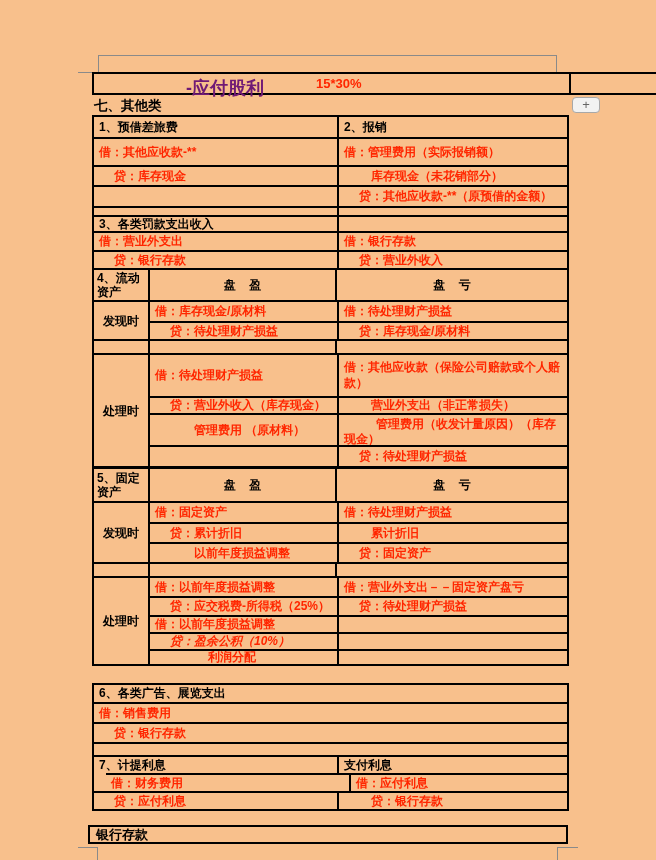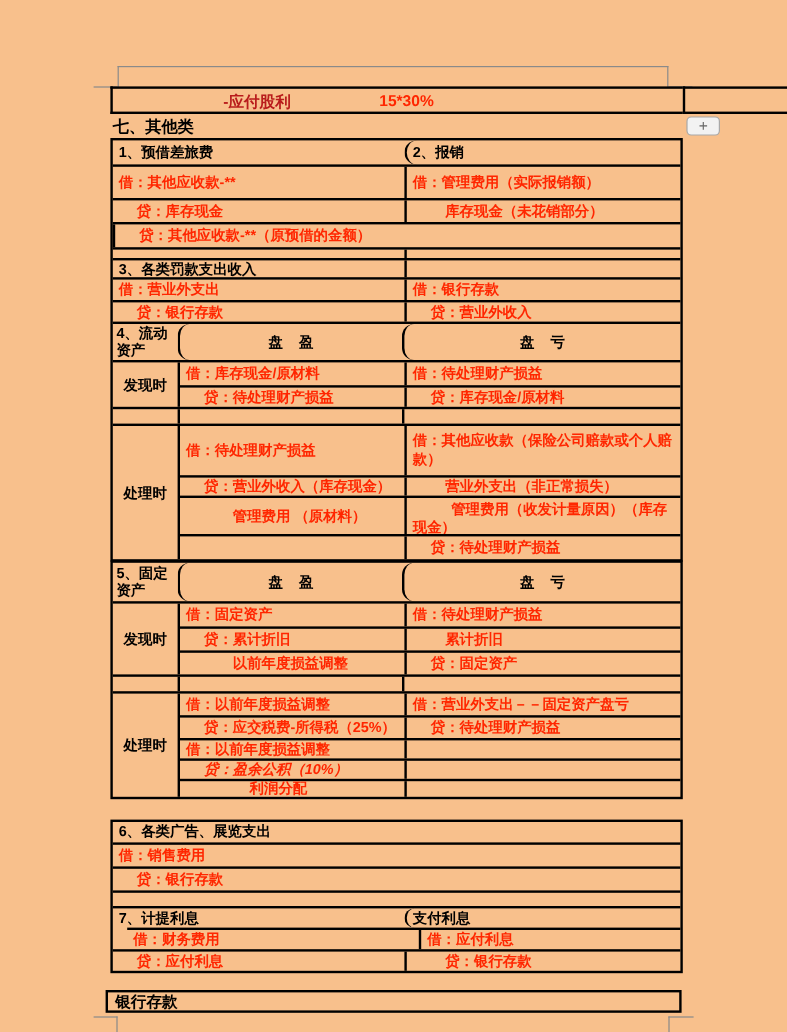--- a/index.html
+++ b/index.html
@@ -10,42 +10,42 @@
   
   .gline{position:absolute;background:#8a8a8a;}
   
   .tbl{position:absolute;left:92px;width:477px;border:2px solid #000;box-sizing:border-box;}
   .trow{display:flex;box-sizing:border-box;align-items:stretch;}
   .trow.bt{border-top:2px solid #000;}
   .cell{
     box-sizing:border-box;display:flex;align-items:center;overflow:hidden;
     font-size:12px;line-height:15px;color:#ff2600;padding-left:5px;white-space:nowrap;
   }
-  .blk{color:#000;border-radius:10px;}
+  .blk{color:#000;}
   .c1{width:243px;flex:none;}
   .c2{flex:1;border-left:2px solid #000;}
   .lab{width:54px;flex:none;padding-left:3px;white-space:normal;line-height:14px;}
   .labc{justify-content:center;padding-left:0;}
   .c1m{width:187px;flex:none;border-left:2px solid #000;}
   .subrows{flex:1;display:flex;flex-direction:column;border-left:2px solid #000;}
   .srow{display:flex;box-sizing:border-box;align-items:stretch;}
   .srow.bt{border-top:2px solid #000;}
   .s1{width:187px;flex:none;}
   .s2{flex:1;border-left:2px solid #000;}
   .ctr{justify-content:center;padding-left:0;white-space:pre;}
   .i1{padding-left:20px;}
   .i2{padding-left:32px;}
   .i3{padding-left:44px;}
   .i4{padding-left:58px;}
   .wrap2{display:block;white-space:normal;line-height:16px;padding-top:4px;}
   .wrap2i{display:block;white-space:normal;line-height:15px;padding-top:2px;text-indent:32px;}
   
   .topstrip{position:absolute;left:92px;top:72px;width:477px;height:23px;
     border:2px solid #000;border-right:none;box-sizing:border-box;}
-  .topstrip .tx1{position:absolute;left:92px;top:2px;font-size:13px;color:#b91c1c;}
+  .topstrip .tx1{position:absolute;left:92px;top:2px;font-size:18px;color:#701a75;}
   .topstrip .tx2{position:absolute;left:222px;top:2px;font-size:13px;color:#ff2600;}
   .topstub{position:absolute;left:569px;top:72px;width:92px;height:23px;
     border:2px solid #000;border-right:none;box-sizing:border-box;}
   .heading{position:absolute;left:94px;top:97px;font-size:13.5px;color:#000;}
   .addbtn{position:absolute;left:572px;top:97px;width:28px;height:16px;
     background:#f2f2f2;border:1px solid #a8a8a8;border-radius:4px;box-sizing:border-box;
     display:flex;align-items:center;justify-content:center;
     color:#666;font-size:13px;line-height:12px;font-weight:normal;}
   .bottombox{position:absolute;left:88px;top:825px;width:480px;height:19px;
     border:2px solid #000;box-sizing:border-box;display:flex;align-items:center;
@@ -80,21 +80,21 @@
       <div class="cell c2 blk">2、报销</div>
     </div>
     <div class="trow bt" style="height:28px;">
       <div class="cell c1">借：其他应收款-**</div>
       <div class="cell c2">借：管理费用（实际报销额）</div>
     </div>
     <div class="trow bt" style="height:20px;">
       <div class="cell c1 i1">贷：库存现金</div>
       <div class="cell c2 i2">库存现金（未花销部分）</div>
     </div>
-    <div class="trow bt" style="height:21px;flex-direction:column;">
+    <div class="trow bt" style="height:21px;">
       <div class="cell c1"></div>
       <div class="cell c2 i1">贷：其他应收款-**（原预借的金额）</div>
     </div>
     <div class="trow bt" style="height:9px;">
       <div class="cell c1"></div>
       <div class="cell c2"></div>
     </div>
     <div class="trow bt" style="height:16px;">
       <div class="cell c1 blk">3、各类罚款支出收入</div>
       <div class="cell c2"></div>

